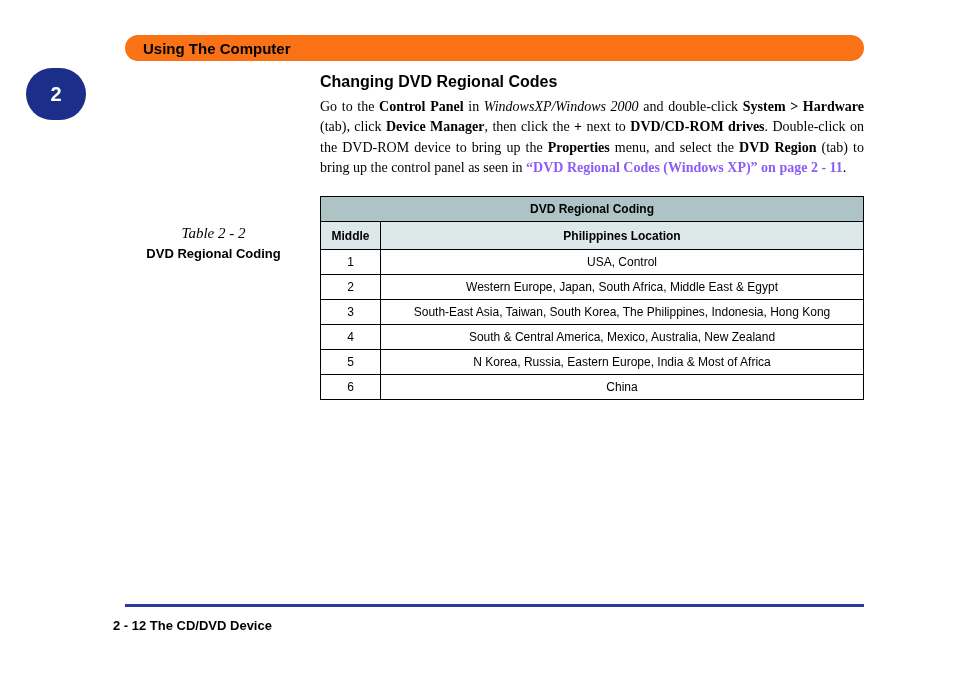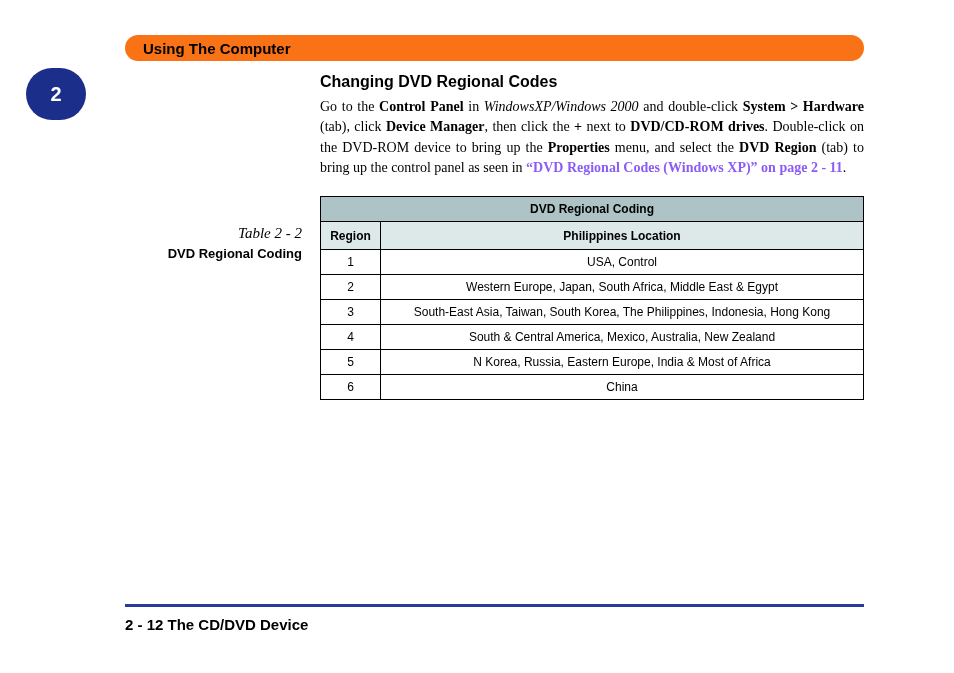--- a/index.html
+++ b/index.html
@@ -50,21 +50,21 @@
     font-weight: bold;
     font-size: 20px;
   }
   .content-row {
     display: flex;
     margin-left: 65px;
   }
   .left-caption {
     width: 195px;
     flex: 0 0 195px;
-    text-align: right;
+    text-align: center;
     padding-right: 18px;
     padding-top: 30px;
     font-size: 14px;
   }
   .left-caption .table-num {
     font-style: italic;
     font-family: Georgia, 'Times New Roman', serif;
     font-size: 15px;
     margin-bottom: 4px;
   }
@@ -122,24 +122,24 @@
     position: absolute;
     left: 125px;
     right: 90px;
     bottom: 66px;
     height: 3px;
     border-top: 1px solid #2a3a9e;
     border-bottom: 2px solid #2a3a9e;
   }
   .footer-text {
     position: absolute;
-    left: 125px;
+    left: 113px;
     bottom: 40px;
     font-weight: bold;
-    font-size: 15px;
+    font-size: 13px;
   }
 </style>
 </head>
 <body>
 
 <div class="page">
   <div class="header-bar">
     <span>Using The Computer</span>
   </div>
 
@@ -160,21 +160,21 @@
       <p class="para">
         <span>Go to the </span><b>Control Panel</b><span> in </span><i>WindowsXP/Windows 2000</i><span> and double-click </span><b>System &gt; Hardware</b><span> (tab), click </span><b>Device Manager</b><span>, then click the </span><b>+</b><span> next to </span><b>DVD/CD-ROM drives</b><span>. Double-click on the DVD-ROM device to bring up the </span><b>Properties</b><span> menu, and select the </span><b>DVD Region</b><span> (tab) to bring up the control panel as seen in </span><span class="ref">“DVD Regional Codes (Windows XP)” on page 2 - 11</span><span>.</span>
       </p>
 
       <table class="region-table">
         <tbody>
             <tr class="tophead">
           <th colspan="2">DVD Regional Coding</th>
         </tr>
         <tr class="subhead">
-          <th class="region-col">Region</th>
+          <th class="region-col">Middle</th>
           <th>Philippines Location</th>
         </tr>
         <tr>
           <td class="region-col">1</td>
           <td>USA, Control</td>
         </tr>
         <tr>
           <td class="region-col">2</td>
           <td>Western Europe, Japan, South Africa, Middle East &amp; Egypt</td>
         </tr>

